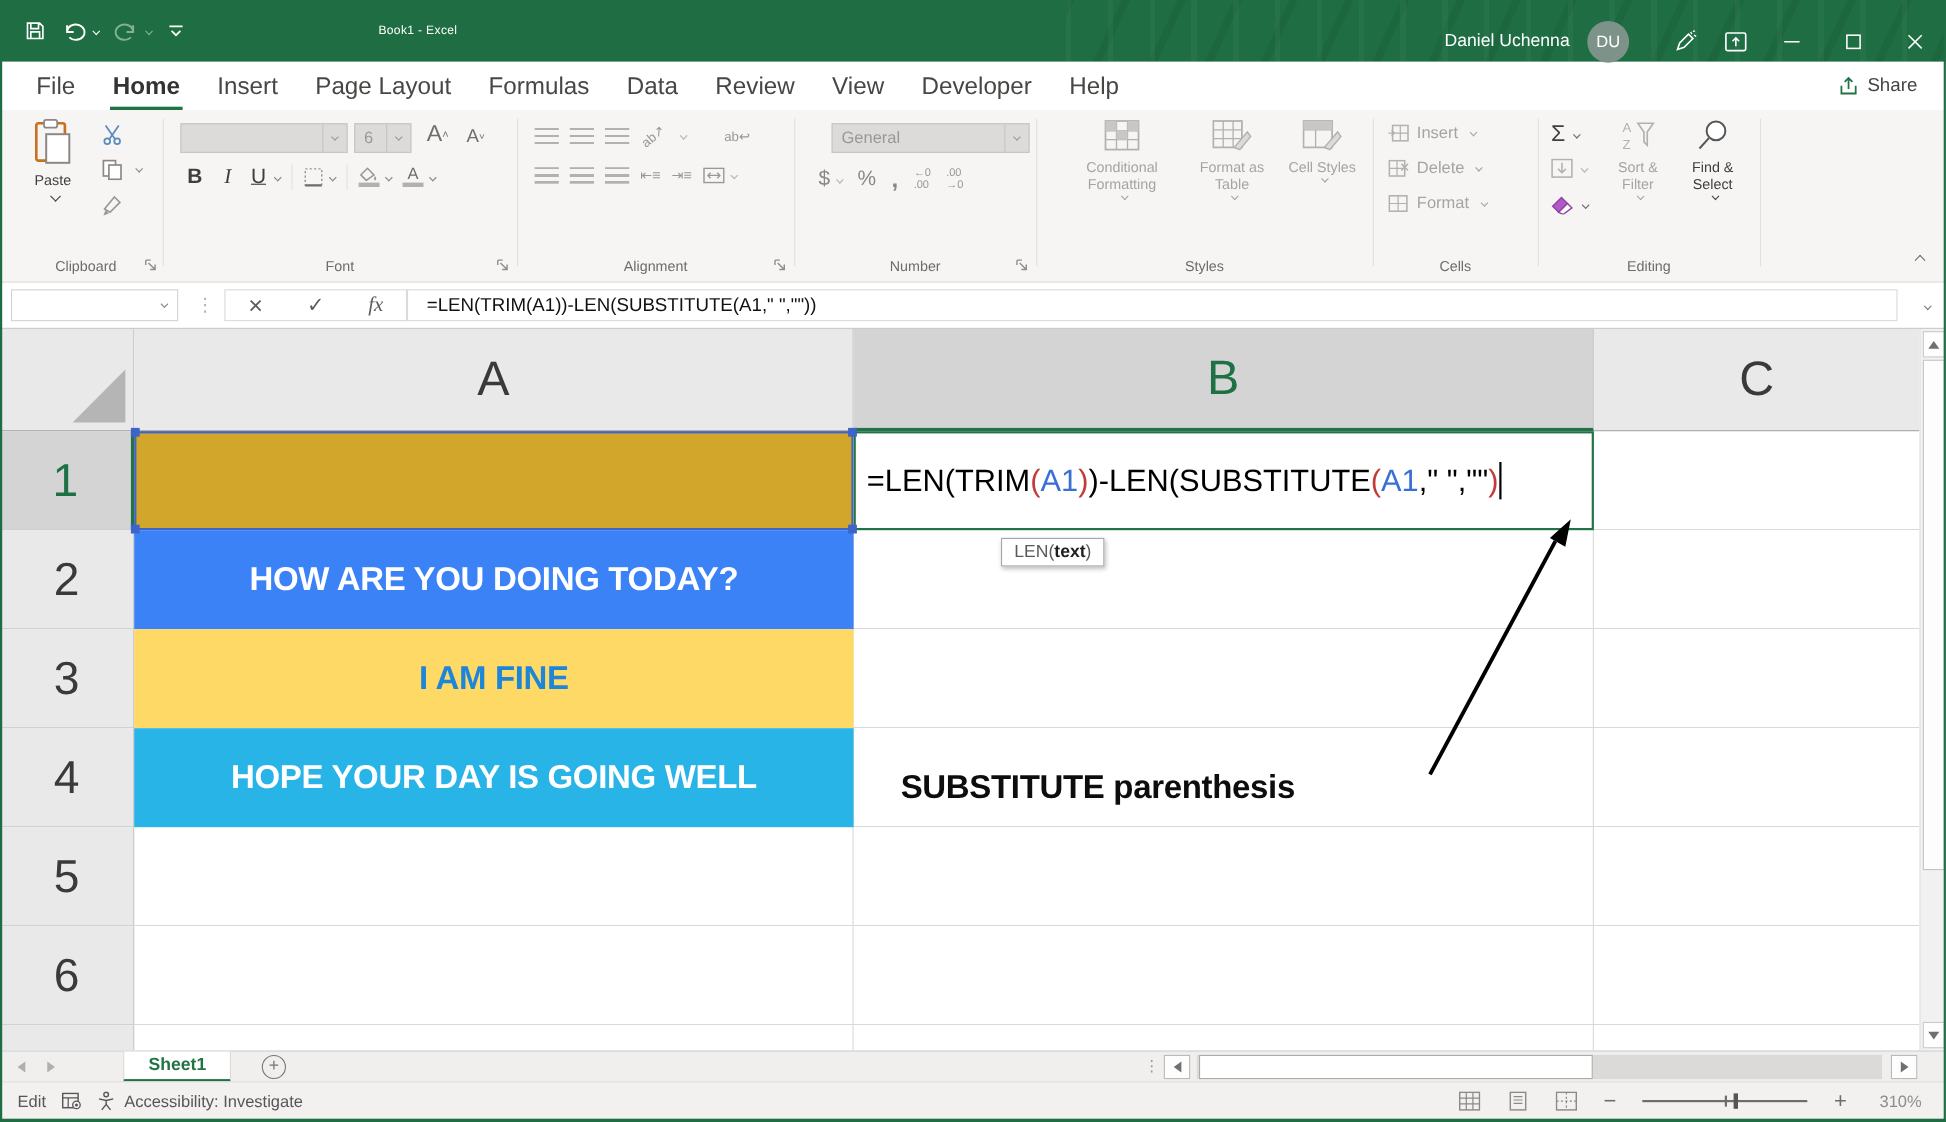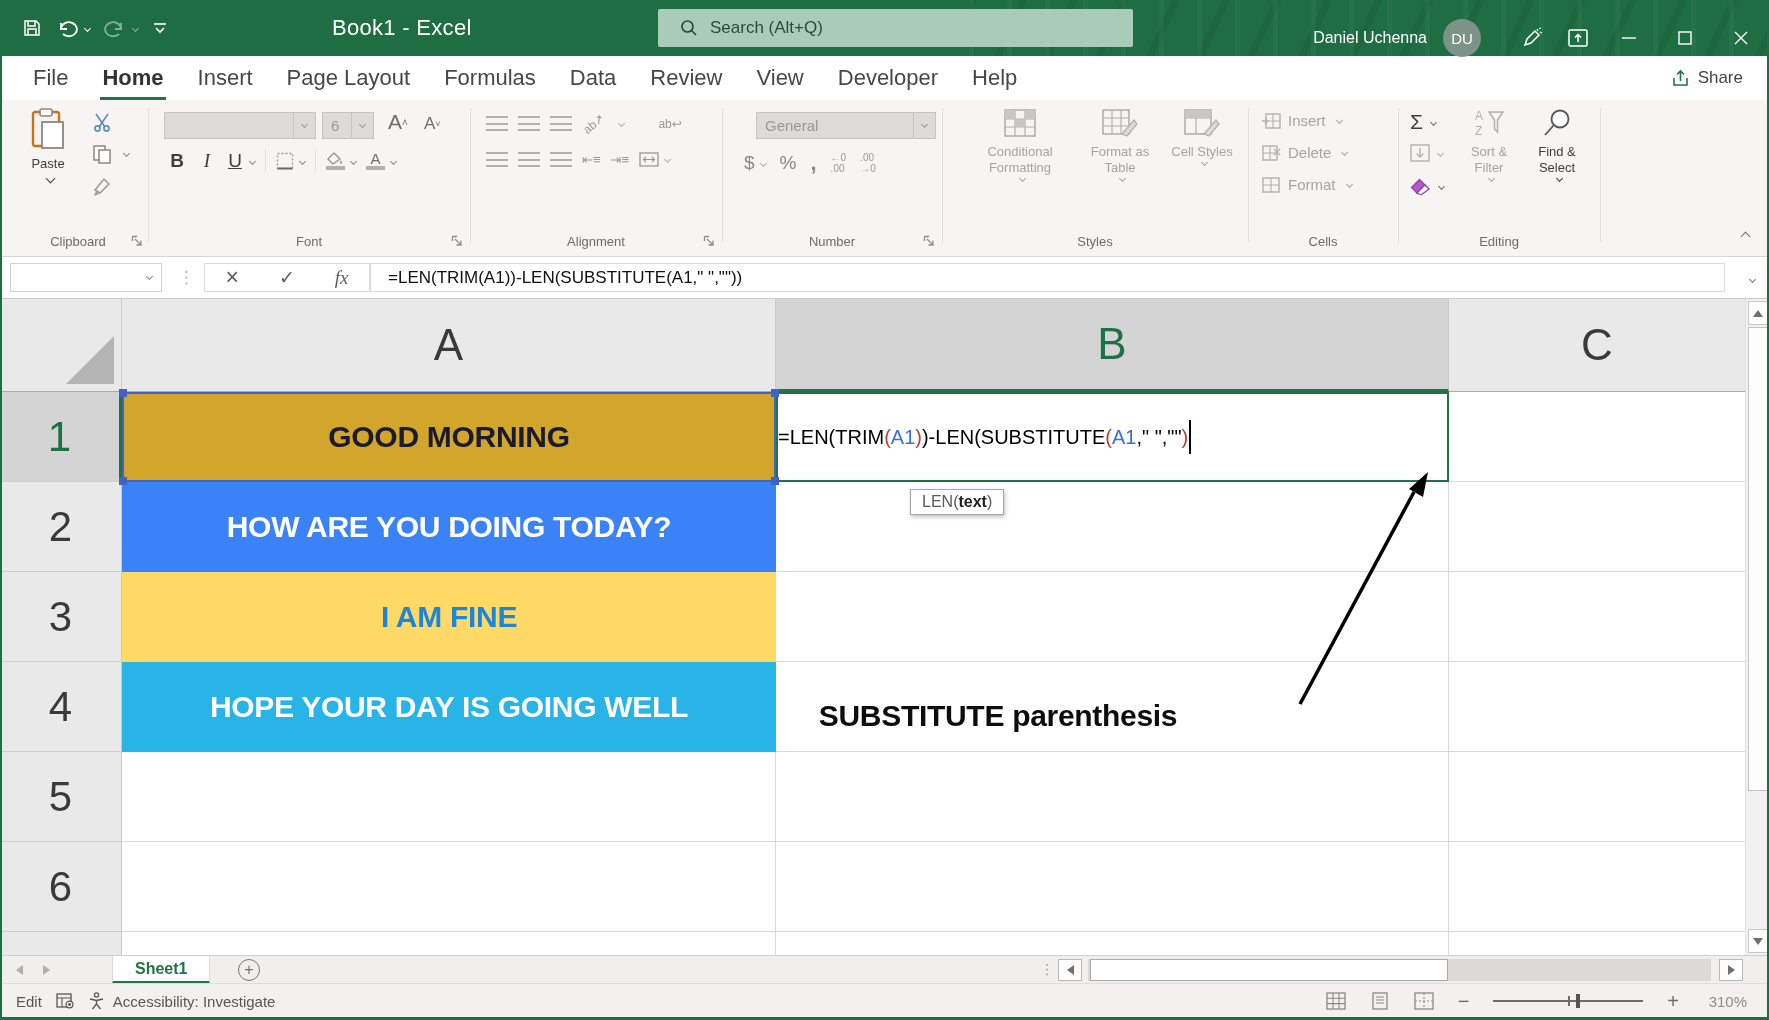--- a/index.html
+++ b/index.html
@@ -15,21 +15,21 @@
 
   
   .titlebar{position:absolute;left:0;top:0;width:1769px;height:56px;background:#1f6e43;color:#fff;z-index:30}
   .tb-deco{position:absolute;right:0;top:0;width:800px;height:56px;opacity:.55;pointer-events:none;
     background:
       repeating-linear-gradient(90deg, rgba(255,255,255,.06) 0 5px, transparent 5px 38px),
       repeating-linear-gradient(115deg, rgba(0,0,0,.10) 0 7px, transparent 7px 46px)}
   .qat{position:absolute;left:22px;top:0;height:56px;display:flex;align-items:center;gap:14px}
   .qbtn{display:flex;align-items:center;gap:3px;color:#fff}
   .qbtn.dim{opacity:.45}
-  .tb-title{position:absolute;left:332px;top:0;height:56px;display:flex;align-items:center;font-size:22px;letter-spacing:.3px}
+  .tb-title{position:absolute;left:344px;top:0;height:56px;display:flex;align-items:center;font-size:11px;letter-spacing:.3px}
   .searchbox{position:absolute;left:658px;top:9px;width:475px;height:38px;background:#a9cbb8;border-radius:2px;display:flex;align-items:center;gap:12px;padding-left:22px;color:#2c4a39;font-size:17px}
   .tbright{position:absolute;right:0;top:10px;height:56px;display:flex;align-items:center}
   .tb-user{font-size:16px;margin-right:16px}
   .avatar{width:38px;height:38px;border-radius:50%;background:#7d9288;color:#fff;font-size:15px;display:flex;align-items:center;justify-content:center;margin-right:28px}
   .tb-icon{width:46px;height:56px;display:flex;align-items:center;justify-content:center}
   .winbtn{width:56px;height:56px;display:flex;align-items:center;justify-content:center}
   .chev{display:inline-block;width:7px;height:7px;border-right:1.7px solid currentColor;border-bottom:1.7px solid currentColor;transform:rotate(45deg);vertical-align:3px;margin-left:4px}
   .chev-s{width:5px;height:5px;border-width:1.4px}
   .chev-up{transform:rotate(225deg);vertical-align:-2px}
 
@@ -82,21 +82,21 @@
   .gridlines-h{position:absolute;left:122px;top:93px;width:1623px;height:563px;
     background:repeating-linear-gradient(180deg,transparent 0 89px,#d9d9d9 89px 90px)}
   .gridline-v{position:absolute;top:93px;height:563px;width:1px;background:#d9d9d9}
   .cell{position:absolute;display:flex;align-items:center;justify-content:center;font-weight:700;font-size:30px;letter-spacing:-.3px}
   .cell-a1{left:122px;top:93px;width:654px;height:90px;background:#d1a62b;color:#1b1b2f}
   .cell-a2{left:122px;top:183px;width:654px;height:90px;background:#3b82f6;color:#fff}
   .cell-a3{left:122px;top:273px;width:654px;height:90px;background:#ffd966;color:#1e86d9}
   .cell-a4{left:122px;top:363px;width:654px;height:90px;background:#29b4e8;color:#fff}
   .refbox{position:absolute;left:0;top:0;right:0;bottom:0;border:2px solid #3e63c9;pointer-events:none}
   .handle{position:absolute;width:8px;height:8px;background:#3e63c9;z-index:5}
-  .cell-b1{position:absolute;left:776px;top:93px;width:673px;height:90px;background:#fff;border:2px solid #217346;display:flex;align-items:center;font-size:20px;white-space:nowrap;overflow:hidden}
+  .cell-b1{position:absolute;left:776px;top:93px;width:673px;height:90px;background:#fff;border:2px solid #217346;display:flex;align-items:center;padding-left:10px;font-size:28px;white-space:nowrap;overflow:hidden}
   .fk{color:#000}.fr{color:#c23b38}.fb{color:#3a70d6}
   .caret{display:inline-block;width:2px;height:34px;background:#000;margin-left:1px}
   .tooltip{position:absolute;left:910px;top:190px;background:#fff;border:1px solid #a6a6a6;box-shadow:1px 2px 4px rgba(0,0,0,.25);padding:3px 11px;font-size:16px;color:#595959;white-space:nowrap}
   .tooltip b{color:#1f1f1f}
   .annotation{position:absolute;left:718px;top:400px;width:560px;text-align:center;font-size:30px;font-weight:700;color:#0d0d0d;letter-spacing:-.3px;white-space:nowrap}
   .arrow-svg{position:absolute;left:0;top:0;width:1745px;height:656px;pointer-events:none;z-index:8}
 
   
   .vscroll{position:absolute;left:1745px;top:299px;width:24px;height:656px;background:#f1f1f1;border-left:1px solid #e0e0e0;z-index:12}
   .varrow{position:absolute;left:2px;width:20px;height:24px;background:#fdfdfd;border:1px solid #c9c9c9;display:flex;align-items:center;justify-content:center}
@@ -154,27 +154,20 @@
         <i class="chev chev-s"></i>
       </span>
       <span class="qbtn">
         <svg width="16" height="14" viewBox="0 0 16 14">
             <path d="M2 3 h12" stroke="#fff" stroke-width="1.6"></path>
             <path d="M4 7 l4 4 l4 -4" fill="none" stroke="#fff" stroke-width="1.6"></path>
           </svg>
       </span>
     </div>
     <div class="tb-title">Book1 - Excel</div>
-    <div class="searchbox">
-      <svg width="18" height="18" viewBox="0 0 18 18">
-          <circle cx="7.5" cy="7.5" r="5.5" fill="none" stroke="#2c4a39" stroke-width="1.7"></circle>
-          <path d="M11.5 11.5 L16 16" stroke="#2c4a39" stroke-width="1.7"></path>
-        </svg>
-      <span>Search (Alt+Q)</span>
-    </div>
     <div class="tbright">
       <span class="tb-user">Daniel Uchenna</span>
       <span class="avatar">DU</span>
       <span class="tb-icon">
         <svg width="22" height="22" viewBox="0 0 22 22">
             <path d="M4 18 L6 12 L14 4 L18 8 L10 16 Z" fill="none" stroke="#fff" stroke-width="1.5"></path>
             <path d="M16 2 l1 2 M19 5 l2 1 M18 1.5 l2 -0.5" stroke="#fff" stroke-width="1.2"></path>
           </svg>
       </span>
       <span class="tb-icon">
@@ -533,21 +526,20 @@
     <div class="rowhdr" style="top:363px;height:90px">4</div>
     <div class="rowhdr" style="top:453px;height:90px">5</div>
     <div class="rowhdr" style="top:543px;height:90px">6</div>
     <div class="rowhdr" style="top:633px;height:23px;border-bottom:none"></div>
 
     <div class="gridlines-h"></div>
     <div class="gridline-v" style="left:775px"></div>
     <div class="gridline-v" style="left:1448px"></div>
 
     <div class="cell cell-a1">
-      <span>GOOD MORNING</span>
       <span class="refbox"></span>
     </div>
     <span class="handle" style="left:119px;top:90px"></span>
     <span class="handle" style="left:771px;top:90px"></span>
     <span class="handle" style="left:119px;top:178px"></span>
     <span class="handle" style="left:771px;top:178px"></span>
 
     <div class="cell cell-a2">
         <span>HOW ARE YOU DOING TODAY?</span>
       </div>

